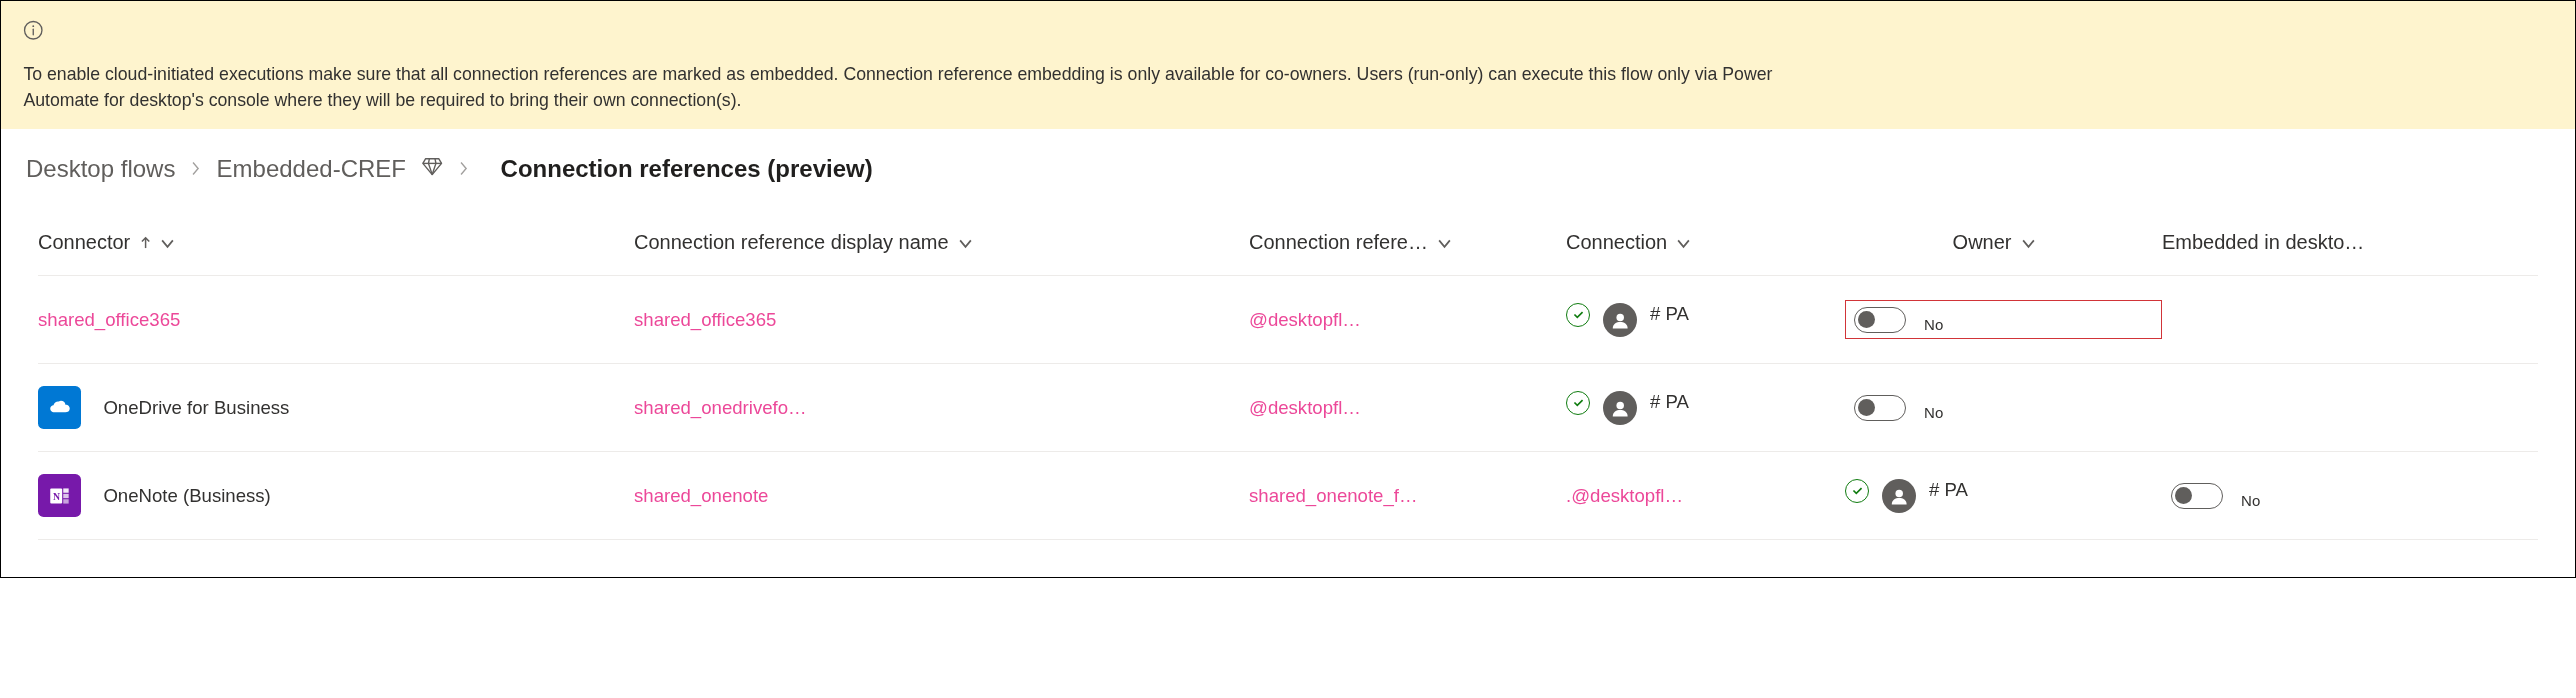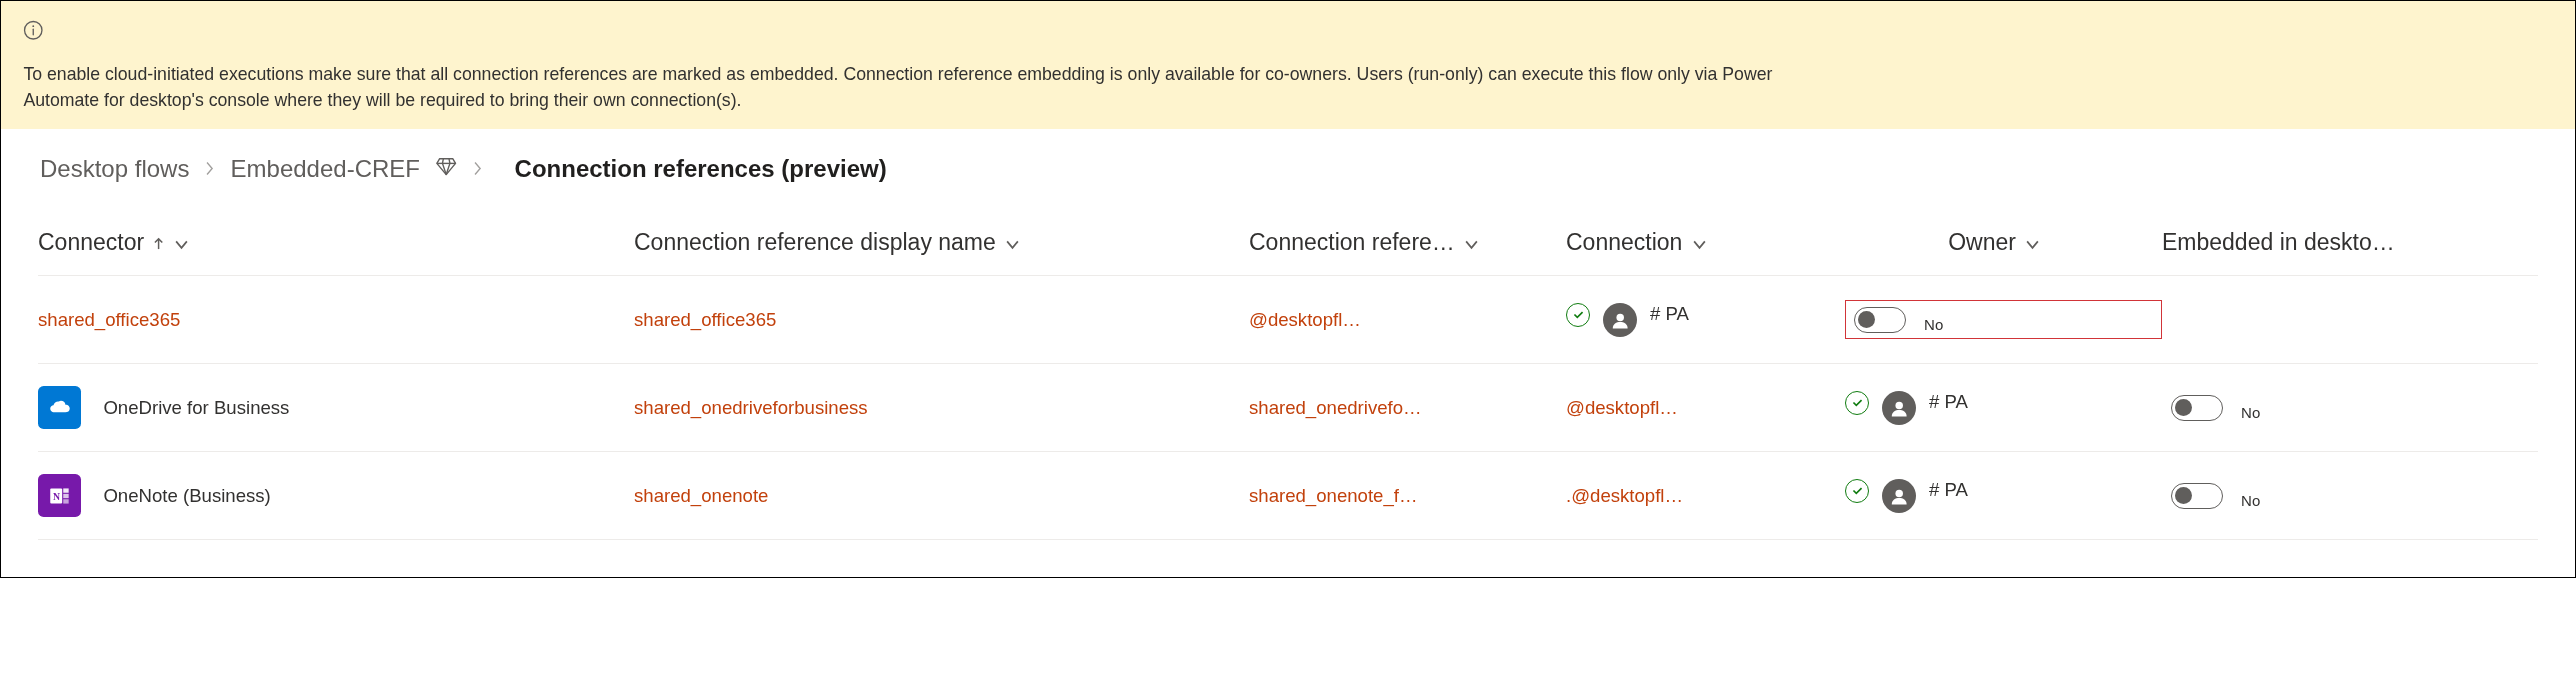--- a/index.html
+++ b/index.html
@@ -17,21 +17,21 @@
     color: #323130;
     flex-direction: column;
   }
   .banner svg { flex-shrink: 0; margin-top: 3.7px; }
   .banner-text { max-width: 1789px; }
 
   .breadcrumb {
     display: flex;
     align-items: flex-start;
     gap: 15px;
-    padding: 26px 37px 26px 39px;
+    padding: 26px 37px 26px 25px;
     font-size: 24px;
   }
   .breadcrumb .crumb-link { color: #605e5c; cursor: pointer; }
   .breadcrumb .crumb-sep { color: #a19f9d; }
   .breadcrumb .crumb-current { font-weight: 600; color: #201f1e; margin-left: 16px; }
 
   .table-wrap { padding: 0 37px 37px 37px; }
 
   .thead, .trow {
     display: grid;
@@ -39,30 +39,30 @@
     align-items: center;
     border-bottom: 0.9px solid #edebe9;
   }
   .thead { height: 67px; }
   .trow  { height: 88px; }
 
   .th {
     display: flex;
     align-items: center;
     gap: 9.3px;
-    font-size: 23px;
+    font-size: 20px;
     color: #323130;
     cursor: pointer;
     padding-right: 18.6px;
     white-space: nowrap;
   }
   .th .ellipsis { overflow: hidden; text-overflow: ellipsis; white-space: nowrap; max-width: 100%; }
 
   .cell { font-size: 18.6px; color: #323130; padding-right: 18.6px; overflow: hidden; text-overflow: ellipsis; white-space: nowrap; }
-  .cell.muted { color: #c2410c; }
+  .cell.muted { color: #ec4899; }
 
   .connector-cell { display: flex; align-items: center; gap: 22.4px; }
   .conn-icon {
     width: 43px; height: 43px; border-radius: 5.6px;
     display: flex; align-items: center; justify-content: center;
     color: #fff; flex-shrink: 0;
   }
   .conn-outlook { background:#0078d4; }
   .conn-onedrive { background:#0078d4; }
   .conn-onenote  { background:#7719aa; }
@@ -214,21 +214,20 @@
 
   <div class="trow">
     <div class="cell connector-cell">
       <span class="conn-icon conn-onedrive">
         <svg viewBox="0 0 24 24" width="26" height="26" fill="#fff">
             <path d="M7 16 C4 16 3 14 3 12.5 C3 11 4.5 9.5 6 9.5 C6.5 7 9 5.5 11 6 C13 4.5 17 6 17 9 C20 9 21 11 21 12.5 C21 15 19 16 17 16 Z"></path>
           </svg>
       </span>
       <span>OneDrive for Business</span>
     </div>
-    <div class="cell muted">shared_onedriveforbusiness</div>
     <div class="cell muted">shared_onedrivefo…</div>
     <div class="cell muted">@desktopfl…</div>
     <div class="cell owner-cell">
       <span class="status-circle">
         <svg viewBox="0 0 16 16" width="13" height="13" fill="none" stroke="#107c10" stroke-width="2">
             <polyline points="3,8 6.5,11.5 13,5"></polyline>
           </svg>
       </span>
       <span class="avatar">
         <svg viewBox="0 0 24 24" width="22.4" height="22.4" fill="#fff">

